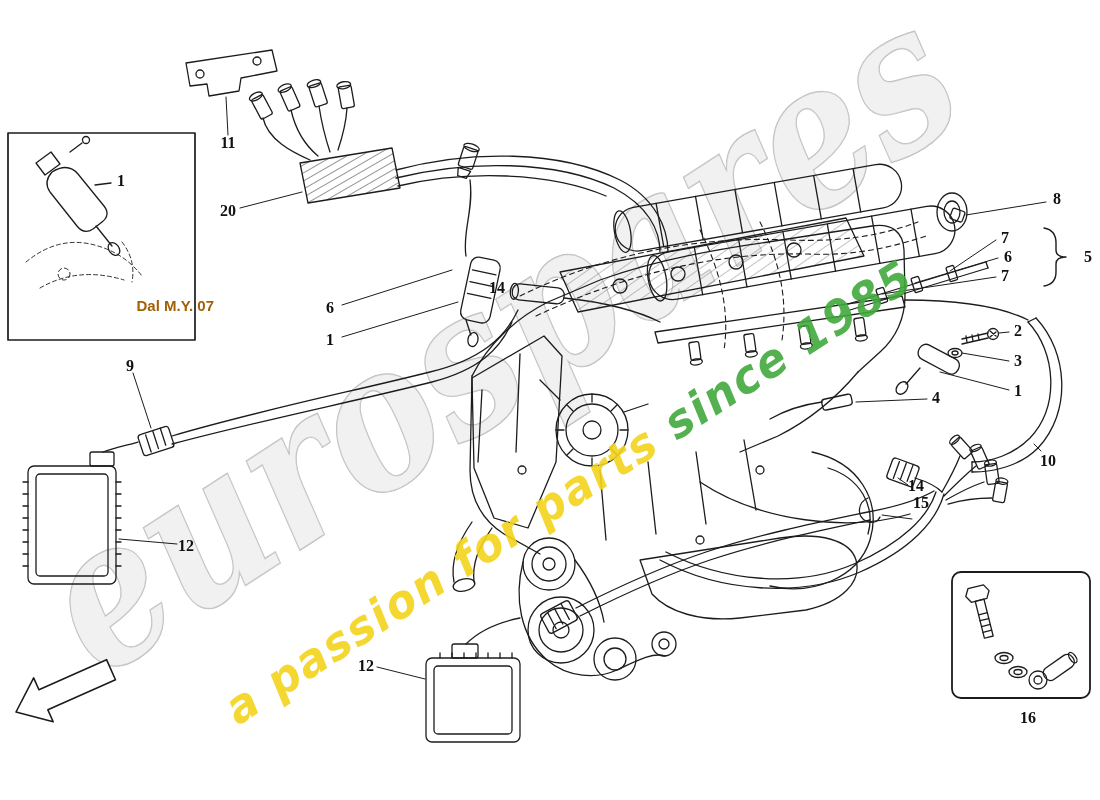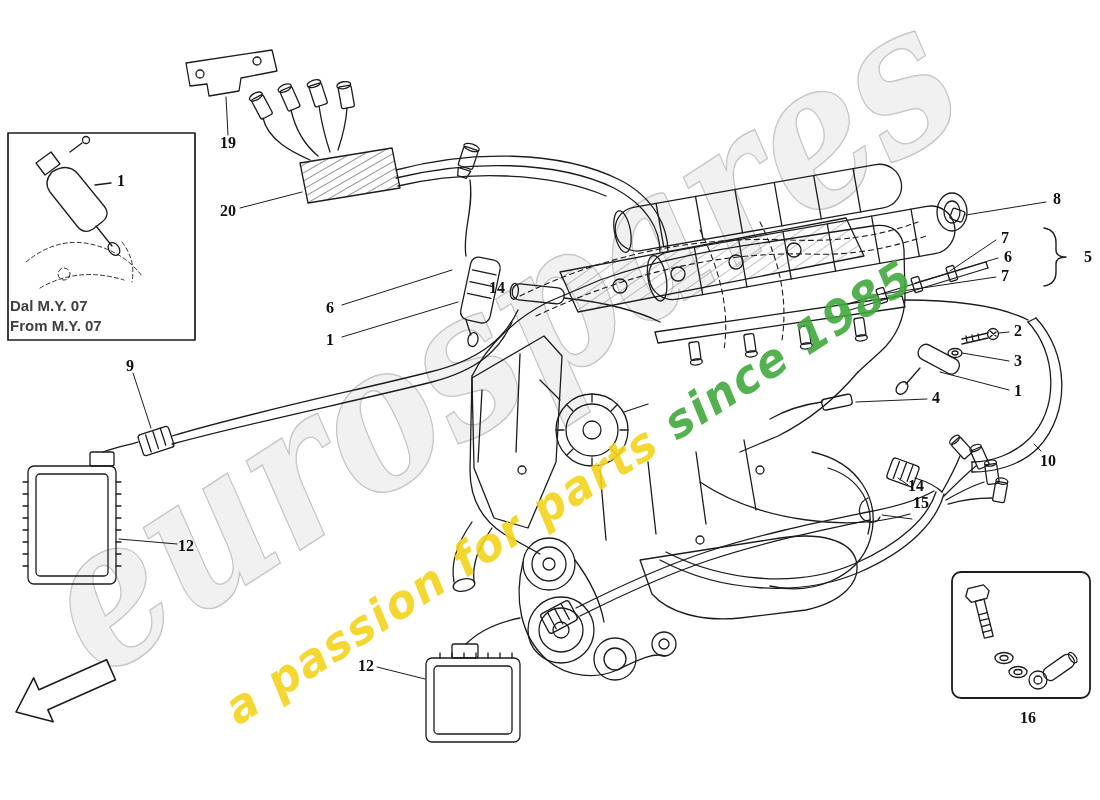--- a/index.html
+++ b/index.html
@@ -8,23 +8,23 @@
     overflow:hidden;font-family:"Liberation Sans",sans-serif;
   }
   .stage svg{position:absolute;left:0;top:0;}
   .callout-layer{position:absolute;left:0;top:0;width:1100px;height:800px;pointer-events:none;}
   .callout{
     position:absolute;transform:translate(-50%,-50%);
     font-family:"Liberation Serif",serif;font-weight:700;font-size:16px;color:#111;
     pointer-events:auto;
   }
   .inset-caption{
-    position:absolute;left:10px;top:296px;width:204px;text-align:left;
+    position:absolute;left:10px;top:296px;width:204px;text-align:right;
     font-family:"Liberation Sans",sans-serif;font-weight:700;font-size:15px;
-    line-height:20px;color:#404040;
+    line-height:20px;color:#a16207;
   }
   .wm-brand{
     font-family:"DejaVu Serif",serif;font-style:italic;font-weight:700;
     paint-order:stroke fill;
   }
   .wm-tagline{
     font-family:"DejaVu Sans",sans-serif;font-style:italic;font-weight:700;
     letter-spacing:2px;
   }
 </style>
@@ -371,26 +371,25 @@
   </g>
 
   <text class="wm-tagline" transform="translate(238,726) rotate(-33)" font-size="46" textLength="810" lengthAdjust="spacingAndGlyphs" opacity="0.9">
     <tspan fill="#f3d41b">a passion for parts </tspan>
     <tspan fill="#42a93c">since 1985</tspan>
   </text>
 </svg>
 
   <div class="inset-caption">
     <div>Dal M.Y. 07</div>
-    <div>From M.Y. 07</div>
   </div>
 
   <div class="callout-layer" id="callout-layer">
       <span class="callout" style="left: 121px; top: 181px;">1</span>
-      <span class="callout" style="left: 228px; top: 143px;">19</span>
+      <span class="callout" style="left: 228px; top: 143px;">11</span>
       <span class="callout" style="left: 228px; top: 211px;">20</span>
       <span class="callout" style="left: 330px; top: 308px;">6</span>
       <span class="callout" style="left: 330px; top: 340px;">1</span>
       <span class="callout" style="left: 497px; top: 288px;">14</span>
       <span class="callout" style="left: 1057px; top: 199px;">8</span>
       <span class="callout" style="left: 1005px; top: 238px;">7</span>
       <span class="callout" style="left: 1008px; top: 257px;">6</span>
       <span class="callout" style="left: 1005px; top: 276px;">7</span>
       <span class="callout" style="left: 1088px; top: 257px;">5</span>
       <span class="callout" style="left: 1018px; top: 331px;">2</span>

